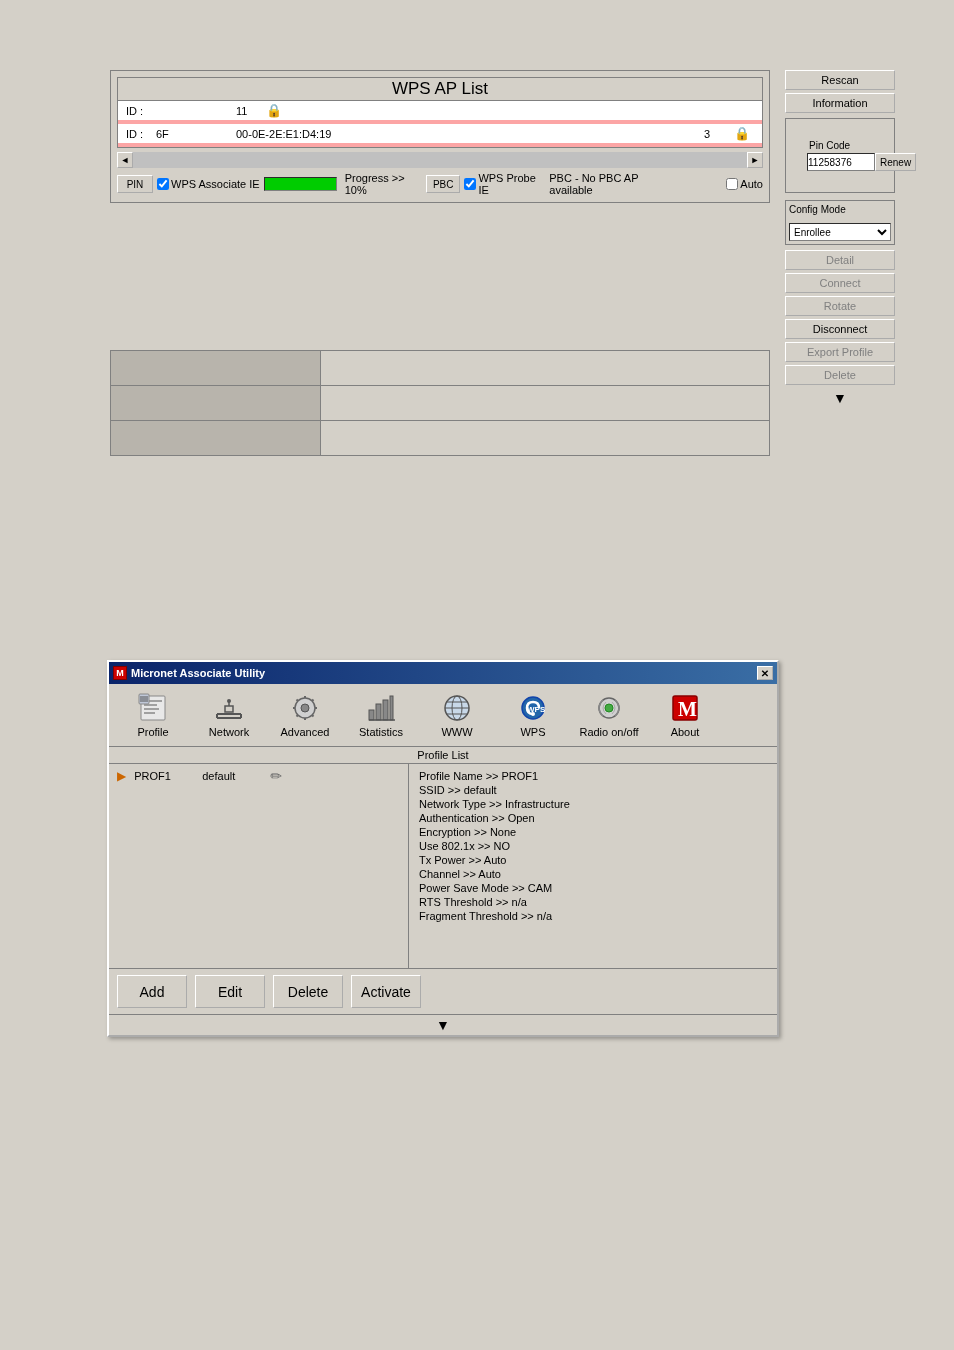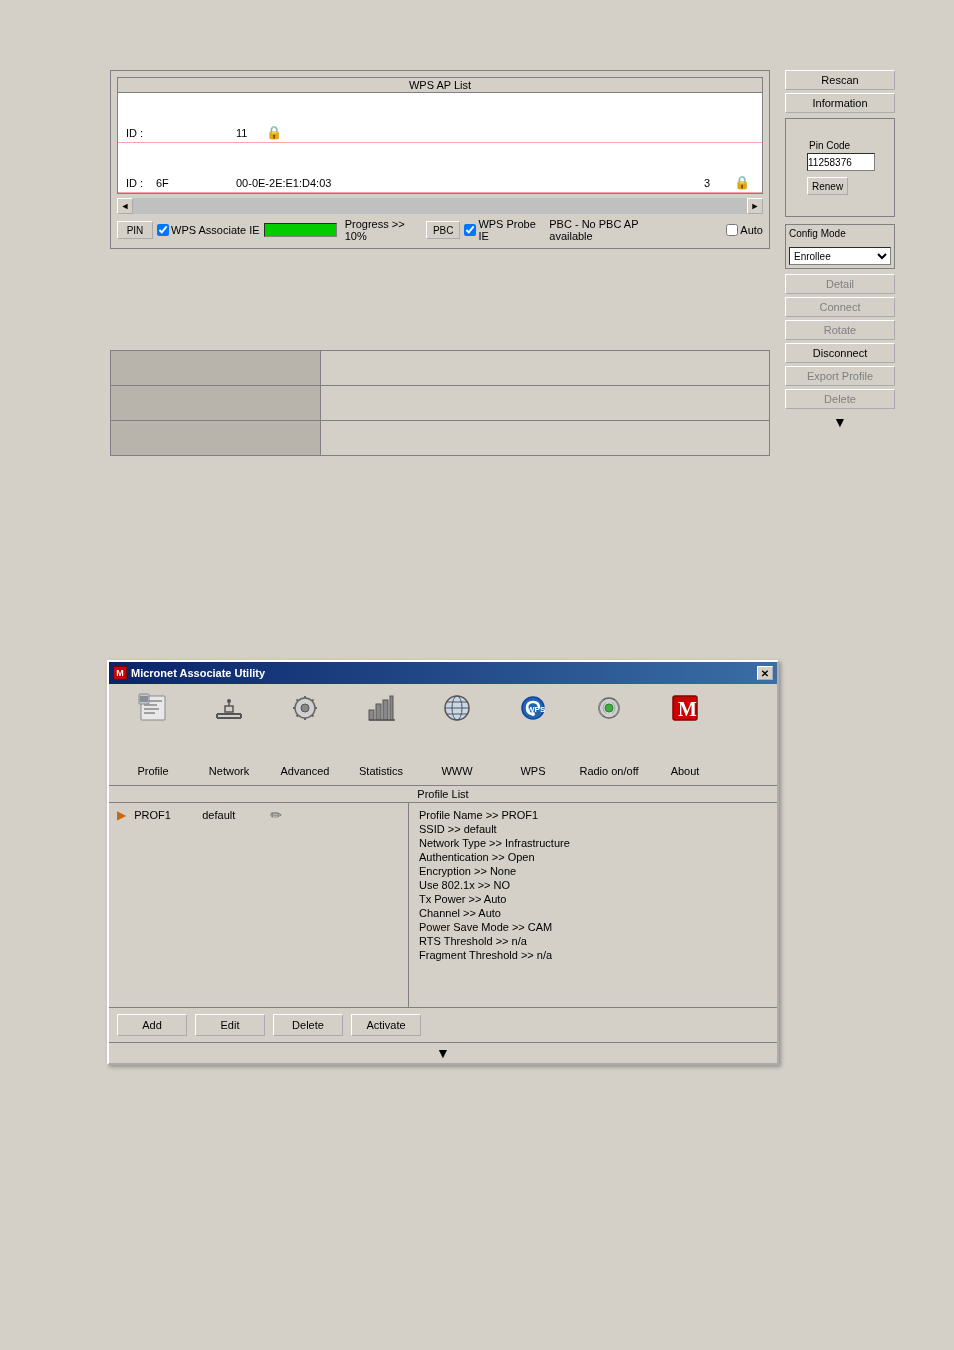--- a/index.html
+++ b/index.html
@@ -23,31 +23,30 @@
     }
 
     .wps-ap-list-box {
       border: 1px solid #808080;
       background: #fff;
       margin-bottom: 4px;
     }
     .wps-ap-list-title {
       background: #d4d0c8;
       text-align: center;
-      font-size: 11px;
+      font-size: 17px;
       padding: 1px 4px;
       border-bottom: 1px solid #808080;
     }
     .wps-ap-row {
       display: flex;
       align-items: center;
       padding: 2px 8px;
-      border-bottom: 1px solid #fca5a5;
-      font-size: 11px;
-      margin-top: 30px;
+      border-bottom: 4px solid #fca5a5;
+      font-size: 11px;
     }
     .wps-ap-row .id-label { width: 30px; }
     .wps-ap-row .ap-name { width: 80px; }
     .wps-ap-row .mac { flex: 1; }
     .wps-ap-row .ch { width: 30px; }
     .wps-ap-row .lock-icon { width: 20px; font-size: 13px; }
 
     .wps-profile-list-box {
       border: 1px solid #808080;
       background: #fff;
@@ -143,21 +142,21 @@
     .pin-code-group {
       border: 1px solid #808080;
       padding: 21px;
       margin: 2px 0;
     }
     .pin-code-label {
       font-size: 10px; background: #d4d0c8; padding: 0 2px;
       margin-bottom: 2px;
     }
     .pin-code-row {
-      display: flex; align-items: flex-start; gap: 6px; flex-direction: column;
+      display: flex; align-items: flex-start; gap: 0;
     }
     .pin-code-input {
       width: 68px; height: 18px; font-size: 10px;
       border: 1px inset #808080; background: #fff;
     }
     .renew-btn {
       height: 18px; font-size: 10px; background: #d4d0c8;
       border: 1px outset #fff; cursor: pointer; padding: 1px 4px;
     }
     .config-mode-group {
@@ -246,21 +245,20 @@
       background: #d4d0c8;
       border-bottom: 1px solid #808080;
     }
     .toolbar-item {
       display: flex;
       flex-direction: column;
       align-items: center;
       width: 72px;
       cursor: pointer;
       padding: 2px;
-      gap: 39px;
     }
     .toolbar-icon {
       width: 32px;
       height: 32px;
       display: flex;
       align-items: center;
       justify-content: center;
       font-size: 20px;
     }
     .toolbar-label {
@@ -318,24 +316,24 @@
 
     
     .profile-bottom-btns {
       display: flex;
       padding: 6px 8px;
       gap: 8px;
       border-top: 1px solid #808080;
     }
     .profile-action-btn {
       width: 70px;
-      height: 22px;
+      height: 33px;
       background: #d4d0c8;
       border: 1px outset #fff;
-      font-size: 11px;
+      font-size: 14px;
       cursor: pointer;
     }
     .scroll-indicator {
       text-align: center;
       font-size: 14px;
       padding: 2px;
       border-top: 1px solid #808080;
     }
 
     
@@ -359,21 +357,21 @@
     <div class="wps-ap-list-title">WPS AP List</div>
     <div class="wps-ap-row">
       <span class="id-label">ID :</span>
       <span class="ap-name"></span>
       <span class="ch">11</span>
       <span class="lock-icon">🔒</span>
     </div>
     <div class="wps-ap-row">
       <span class="id-label">ID :</span>
       <span class="ap-name">6F</span>
-      <span class="mac">00-0E-2E:E1:D4:03</span>
+      <span class="mac">00-0E-2E:E1:D4:19</span>
       <span class="ch">3</span>
       <span class="lock-icon">🔒</span>
     </div>
   </div>
 
 
   <div class="wps-scrollbar-row">
     <div class="wps-scroll-left">◄</div>
     <div class="wps-scroll-track"></div>
     <div class="wps-scroll-right">►</div>

